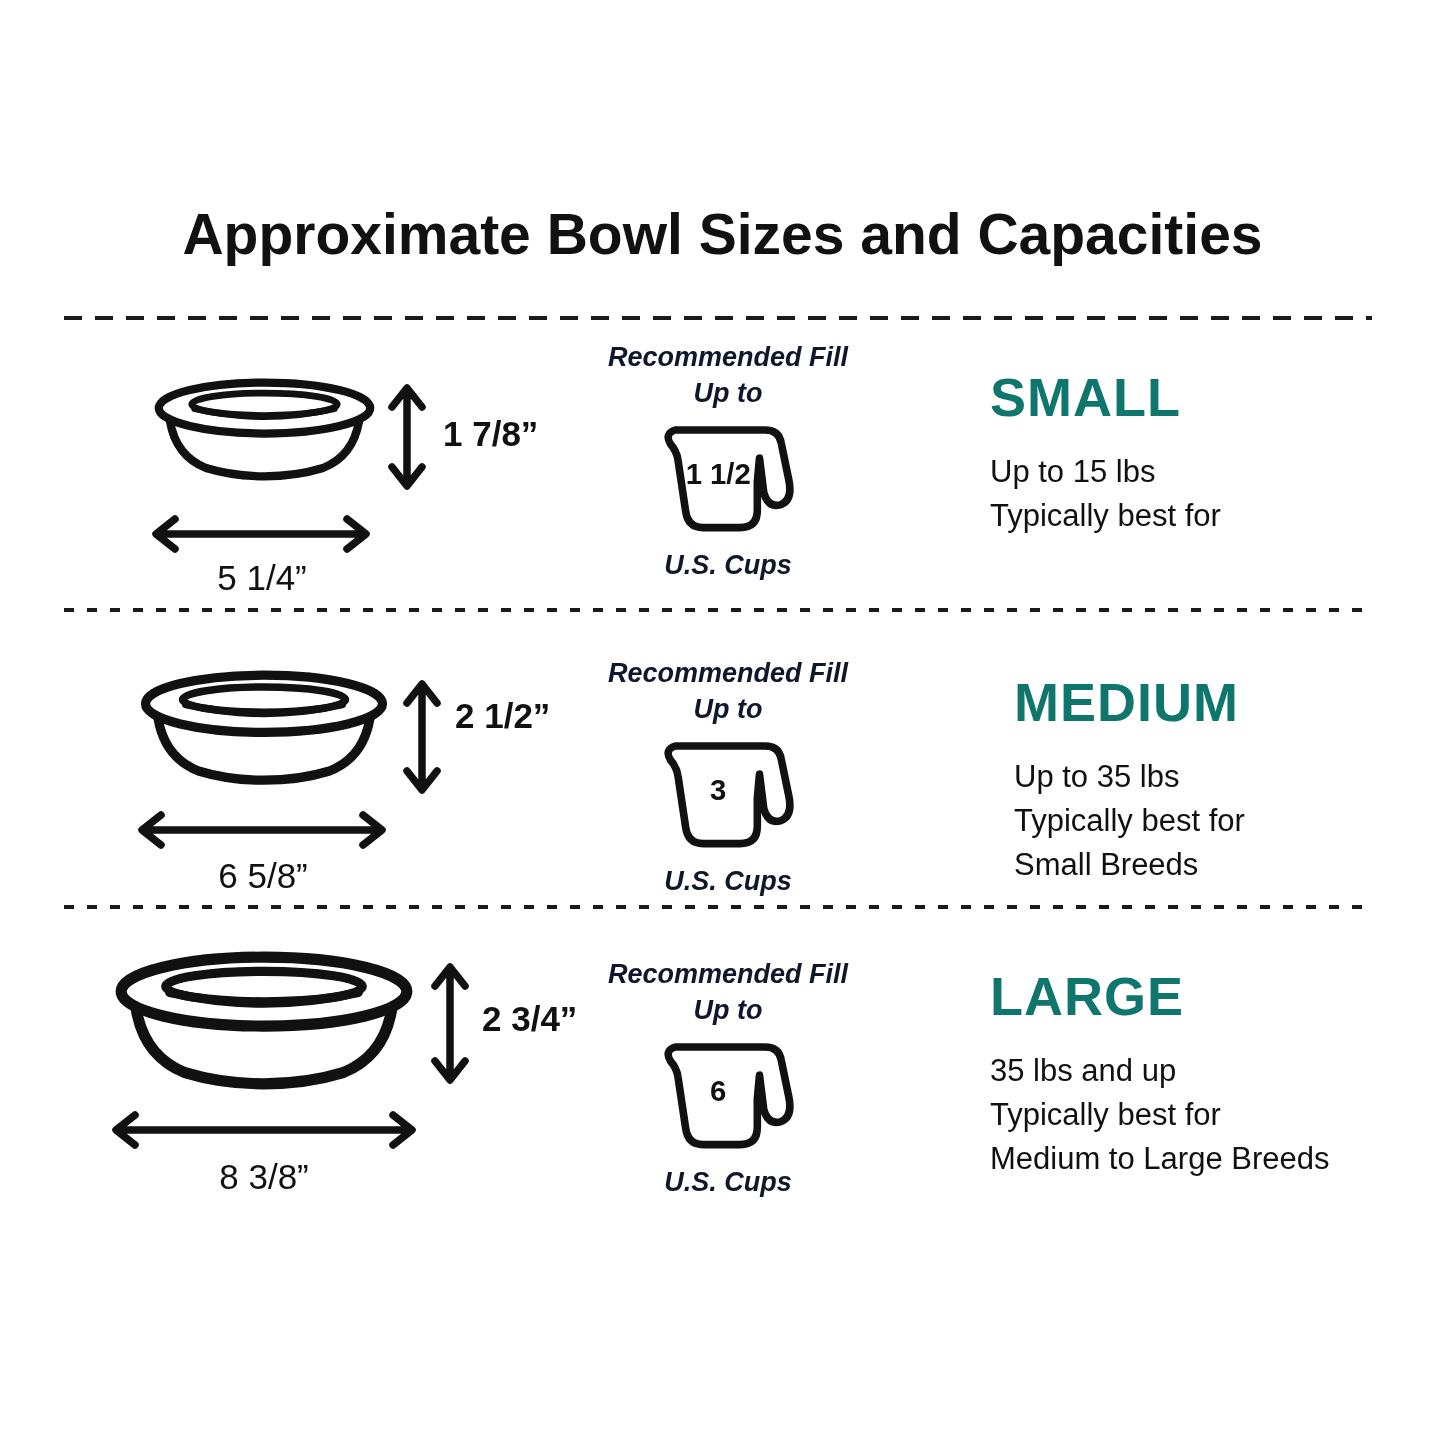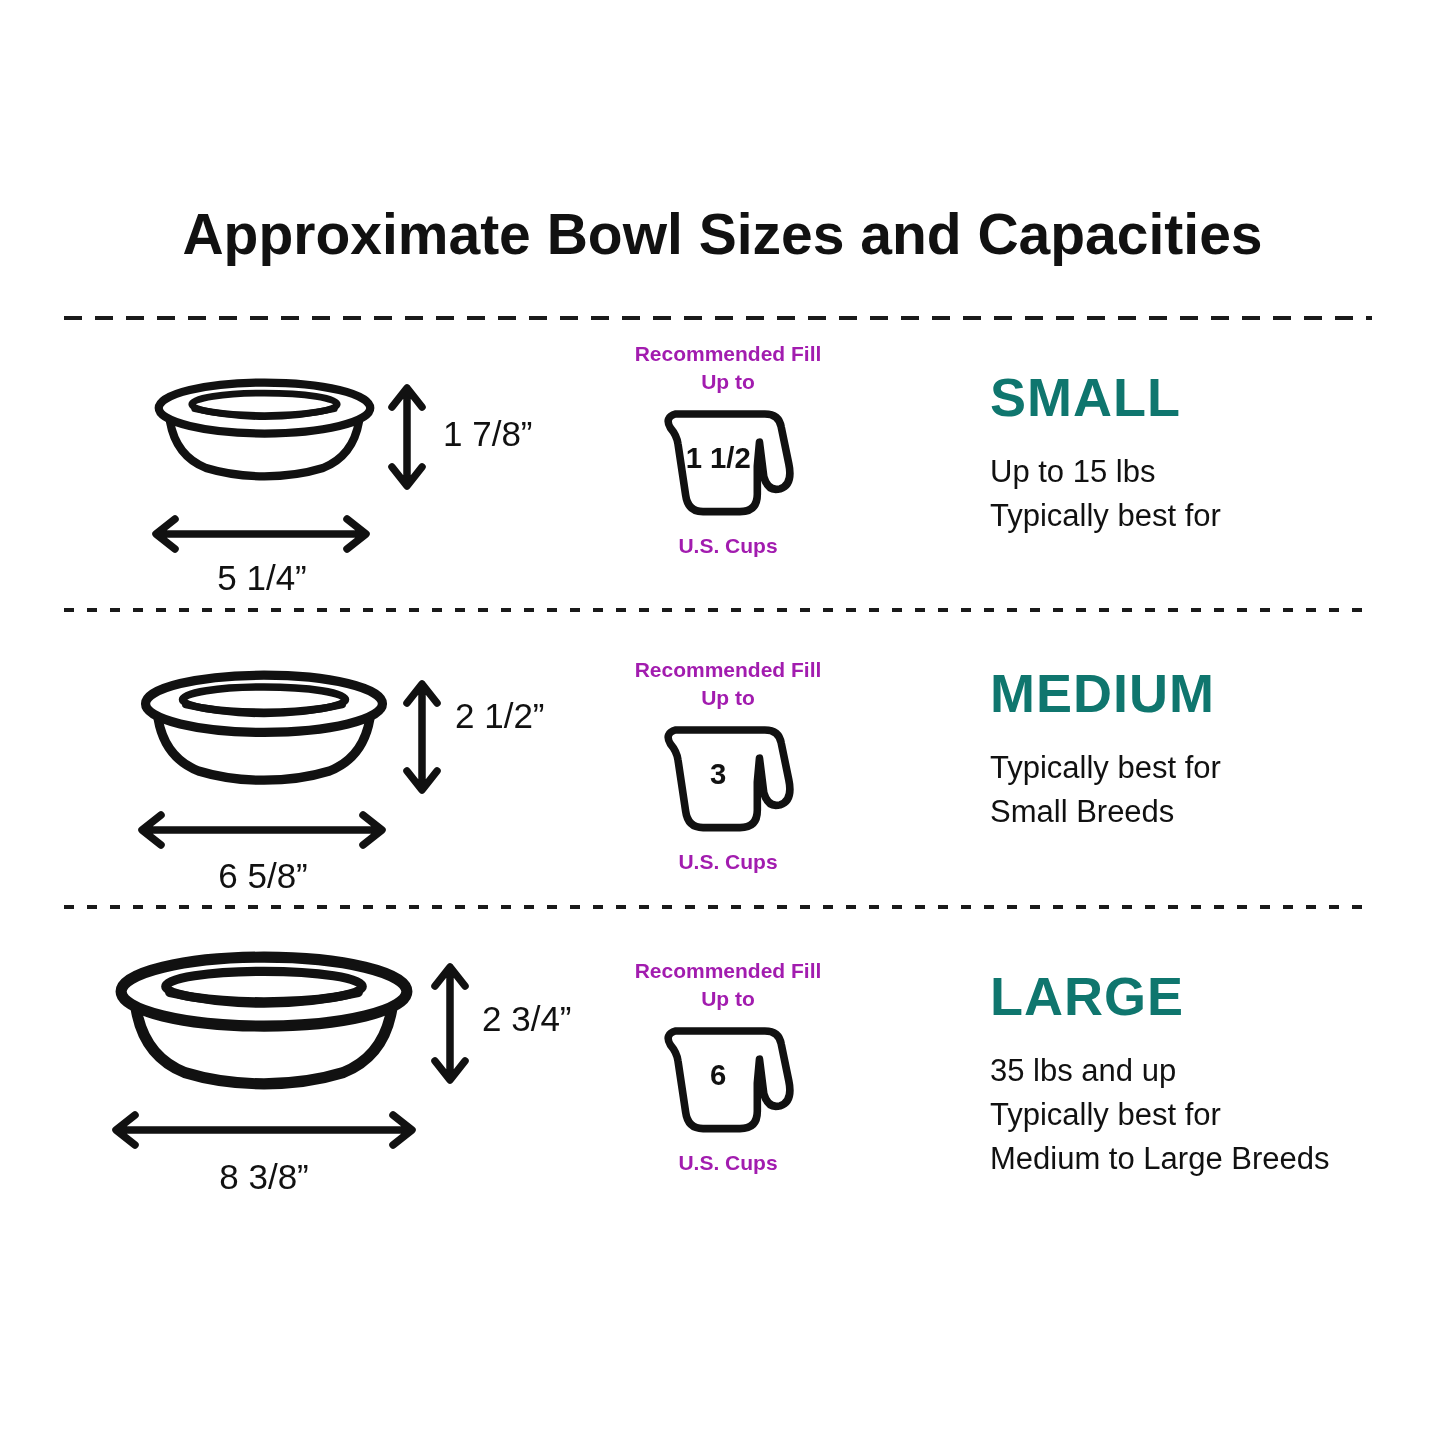--- a/index.html
+++ b/index.html
@@ -25,21 +25,21 @@
     background:repeating-linear-gradient(90deg,#1a1a1a 0 10px,transparent 10px 23px);
   }
   svg { display:block; }
   .stroke { fill:none; stroke:#111; stroke-linecap:round; stroke-linejoin:round; }
   .fillw  { fill:#ffffff; stroke:#111; stroke-linecap:round; stroke-linejoin:round; }
 
   
   .bowl-svg   { position:absolute; }
   .varrow-svg { position:absolute; }
   .harrow-svg { position:absolute; }
-  .hdim { position:absolute; font-size:35px; font-weight:400; white-space:nowrap; }
+  .hdim { position:absolute; font-size:35px; font-weight:700; white-space:nowrap; }
   .wdim { position:absolute; font-size:35px; font-weight:500; text-align:center; }
 
   .r1 .bowl-svg   { left:152px; top:62px;  width:225px; height:105px; }
   .r1 .varrow-svg { left:385px; top:66px; }
   .r1 .hdim       { left:443px; top:98px; }
   .r1 .harrow-svg { left:150px; top:196px; }
   .r1 .wdim       { left:151px; top:242px; width:222px; }
 
   .r2 .bowl-svg   { left:138px; top:62px;  width:252px; height:118px; }
   .r2 .varrow-svg { left:400px; top:70px; }
@@ -53,28 +53,28 @@
   .r3 .harrow-svg { left:110px; top:203px; }
   .r3 .wdim       { left:111px; top:252px; width:306px; }
 
   
   .cupblock {
     position:absolute; left:560px; width:336px; text-align:center;
   }
   .r1 .cupblock { top:24px; }
   .r2 .cupblock { top:48px; }
   .r3 .cupblock { top:52px; }
-  .cup-line { font-size:21px; font-weight:600; line-height:1.32; color:#a21caf; }
+  .cup-line { font-size:27px; font-weight:600; line-height:1.32; color:#0f172a;font-style:italic; }
   .cup-svg  { margin:8px auto 4px auto; width:152px; height:125px; }
   .cup-num  { font-weight:700; }
 
   
   .desc { position:absolute; left:990px; width:420px; }
   .r1 .desc { top:50px; }
-  .r2 .desc { top:54px; }
+  .r2 .desc { top:63px;margin-left:24px; }
   .r3 .desc { top:60px; }
   .size-name {
     margin:0; font-size:54px; font-weight:700; letter-spacing:1px; color:#0f766e;
   }
   .desc p { margin:22px 0 0 0; font-size:31px; line-height:1.42; color:#111; }
   .desc p span { display:block; }
 </style>
 </head>
 <body>
 
@@ -151,20 +151,21 @@
              Q 107 82 103 68 L 99 36 L 97 58 L 97 84 Q 97 100 81 100
              L 47 100 Q 33 100 31 85 L 24 38 Q 23 30 17 23 Q 11 13 22 10 Z"></path>
         <text class="cup-num" x="61" y="60" text-anchor="middle" font-size="27" fill="#111">3</text>
       </svg>
       <div class="cup-line">U.S. Cups</div>
     </div>
 
     <div class="desc">
       <h2 class="size-name">MEDIUM</h2>
       <p>
+        <span>Up to 35 lbs</span>
         <span>Typically best for</span>
         <span>Small Breeds</span>
       </p>
     </div>
   </section>
 
   <section class="row r3">
     <div class="dash"></div>
 
     <svg class="bowl-svg" viewBox="0 0 300 140" aria-hidden="true">

